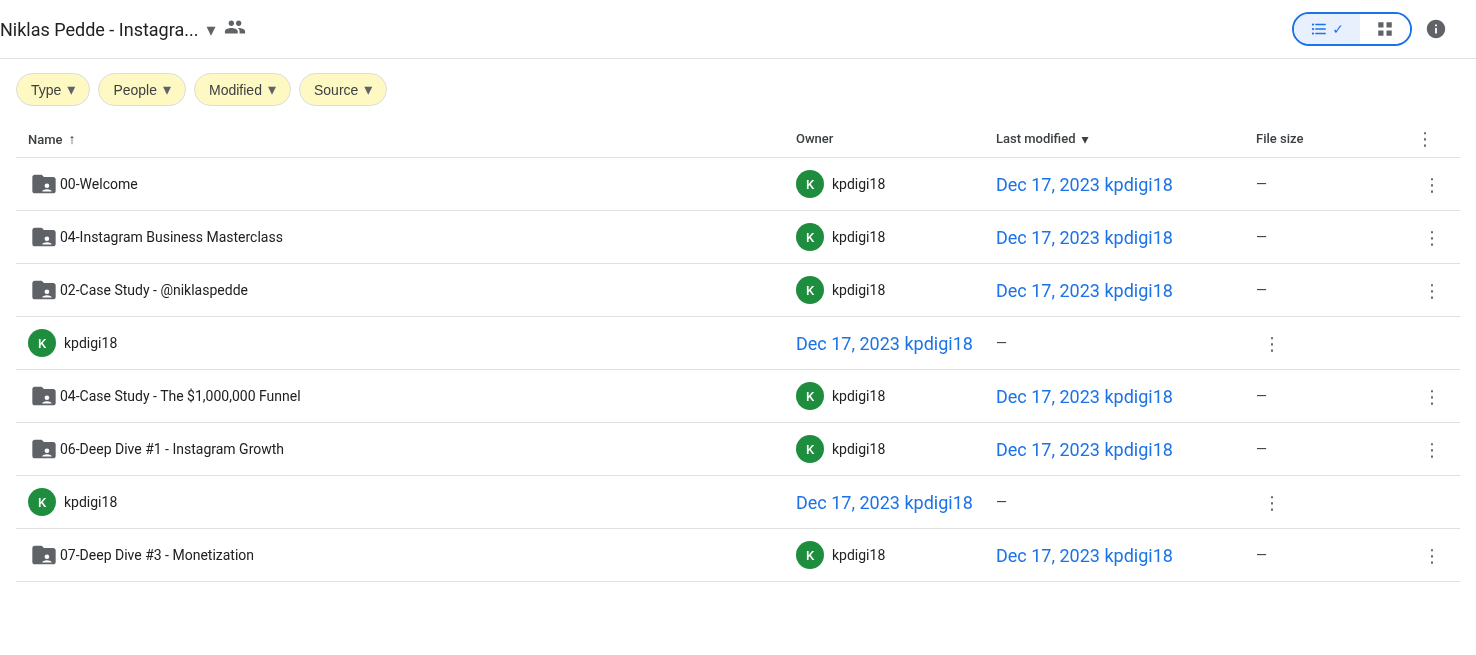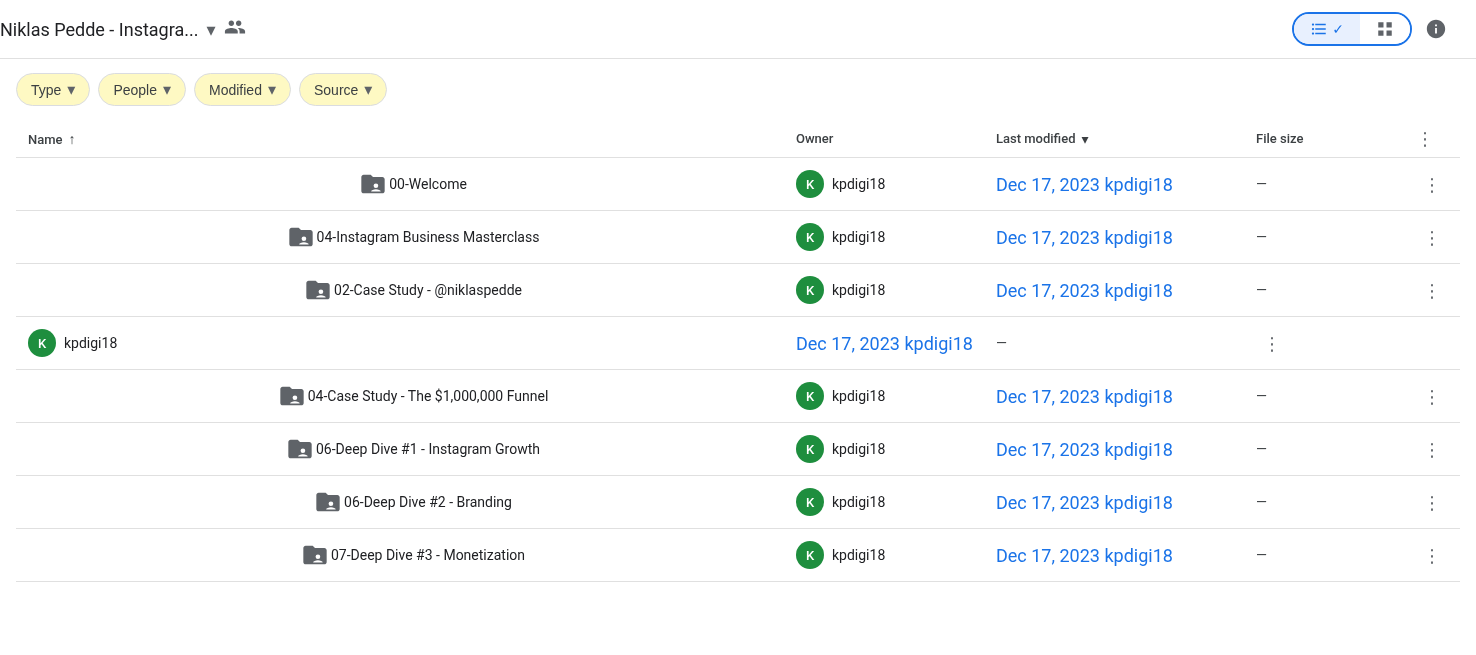--- a/index.html
+++ b/index.html
@@ -137,21 +137,20 @@
       display: grid;
       grid-template-columns: 1fr 200px 260px 160px 32px;
       padding: 10px 12px;
       border-bottom: 1px solid #e0e0e0;
       align-items: center;
       cursor: pointer;
     }
     .file-name-cell {
       display: flex;
       align-items: center;
-      justify-content: center;
     }
     .folder-icon {
       width: 32px;
       height: 32px;
       flex-shrink: 0;
       display: flex;
       align-items: center;
       justify-content: center;
     }
     .folder-icon svg {
@@ -372,30 +371,20 @@
       </div>
       <div class="owner-cell">
         <div class="avatar">K</div>
         <span>kpdigi18</span>
       </div>
       <div class="last-modified">Dec 17, 2023 kpdigi18</div>
       <div class="file-size">—</div>
       <div class="more-btn">⋮</div>
     </div>
       <div class="file-row">
-      <div class="file-name-cell">
-        <div class="folder-icon">
-          <svg viewBox="0 0 24 24" fill="none" xmlns="http://www.w3.org/2000/svg">
-            <path d="M20 6h-8l-2-2H4c-1.1 0-2 .9-2 2v12c0 1.1.9 2 2 2h16c1.1 0 2-.9 2-2V8c0-1.1-.9-2-2-2z" fill="#5f6368"></path>
-            <circle cx="14.5" cy="13.5" r="2" fill="#fff"></circle>
-            <path d="M14.5 16.5c-2 0-4 1-4 1.5v.5h8v-.5c0-.5-2-1.5-4-1.5z" fill="#fff"></path>
-          </svg>
-        </div>
-        <span class="file-name">06-Deep Dive #2 - Branding</span>
-      </div>
       <div class="owner-cell">
         <div class="avatar">K</div>
         <span>kpdigi18</span>
       </div>
       <div class="last-modified">Dec 17, 2023 kpdigi18</div>
       <div class="file-size">—</div>
       <div class="more-btn">⋮</div>
     </div>
       <div class="file-row">
       <div class="file-name-cell">

